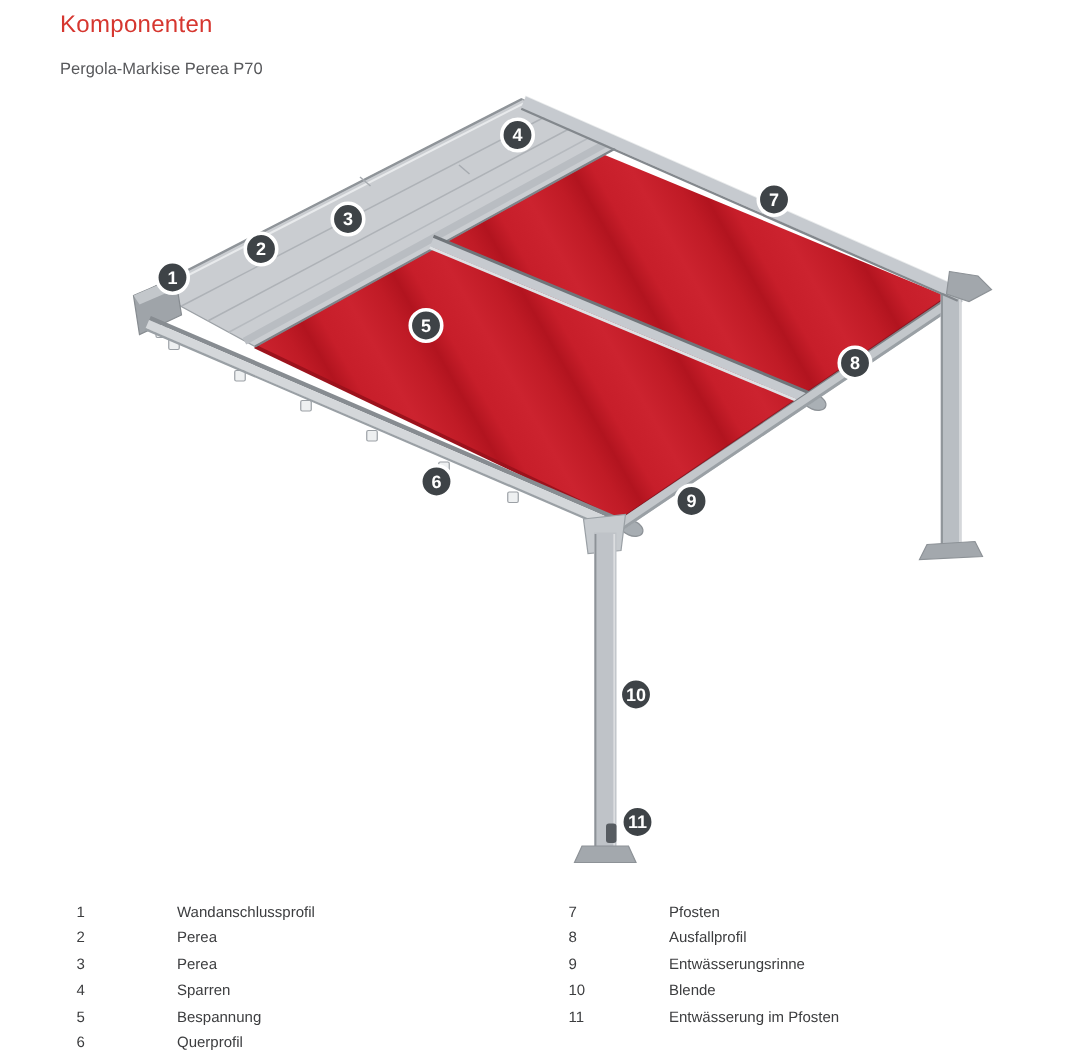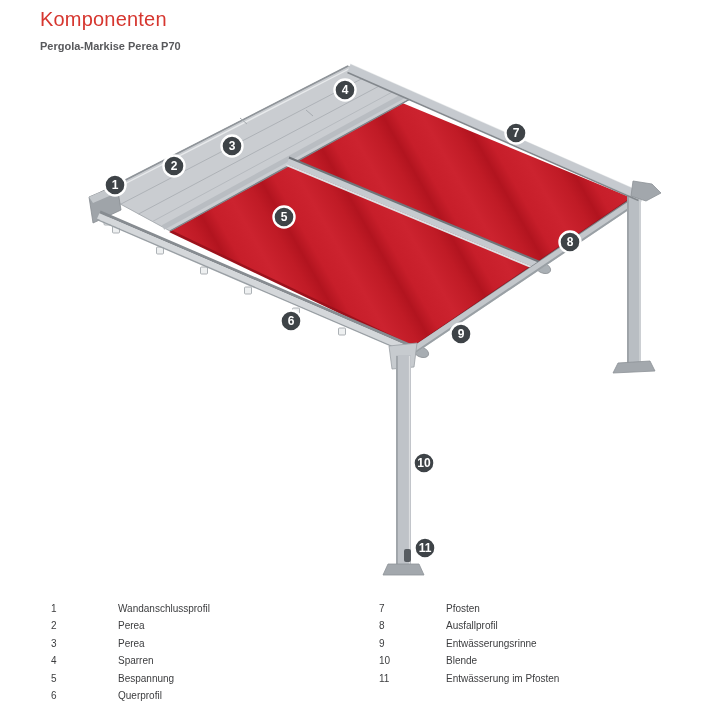--- a/index.html
+++ b/index.html
@@ -9,25 +9,25 @@
     --badge-fill:#3e4347;
   }
   html,body{margin:0;padding:0;background:#ffffff;}
   body{
     width:712px;height:702px;position:relative;overflow:hidden;
     font-family:"Liberation Sans", sans-serif;
     -webkit-font-smoothing:antialiased;
   }
   .page-title{
     position:absolute;left:40px;top:8px;margin:0;
-    font-size:20px;font-weight:400;color:var(--title-red);letter-spacing:.2px;
+    font-size:16px;font-weight:400;color:var(--title-red);letter-spacing:.2px;
   }
   .page-subtitle{
     position:absolute;left:40px;top:40px;margin:0;
-    font-size:11px;font-weight:700;color:var(--subtitle-gray);
+    font-size:11px;font-weight:400;color:var(--subtitle-gray);
   }
   .diagram-svg{position:absolute;left:0;top:0;width:712px;height:702px;}
   .legend-col{position:absolute;top:600px;font-size:10px;color:var(--text-gray);}
   .legend-col.left{left:51px;}
   .legend-col.right{left:379px;}
   .legend-row{display:flex;height:17.4px;line-height:17.4px;align-items:center;}
   .legend-num{width:31px;flex:0 0 31px;}
   .legend-label{white-space:nowrap;margin-left:36px;}
   .badge-num{
     fill:#ffffff;font-family:"Liberation Sans", sans-serif;

